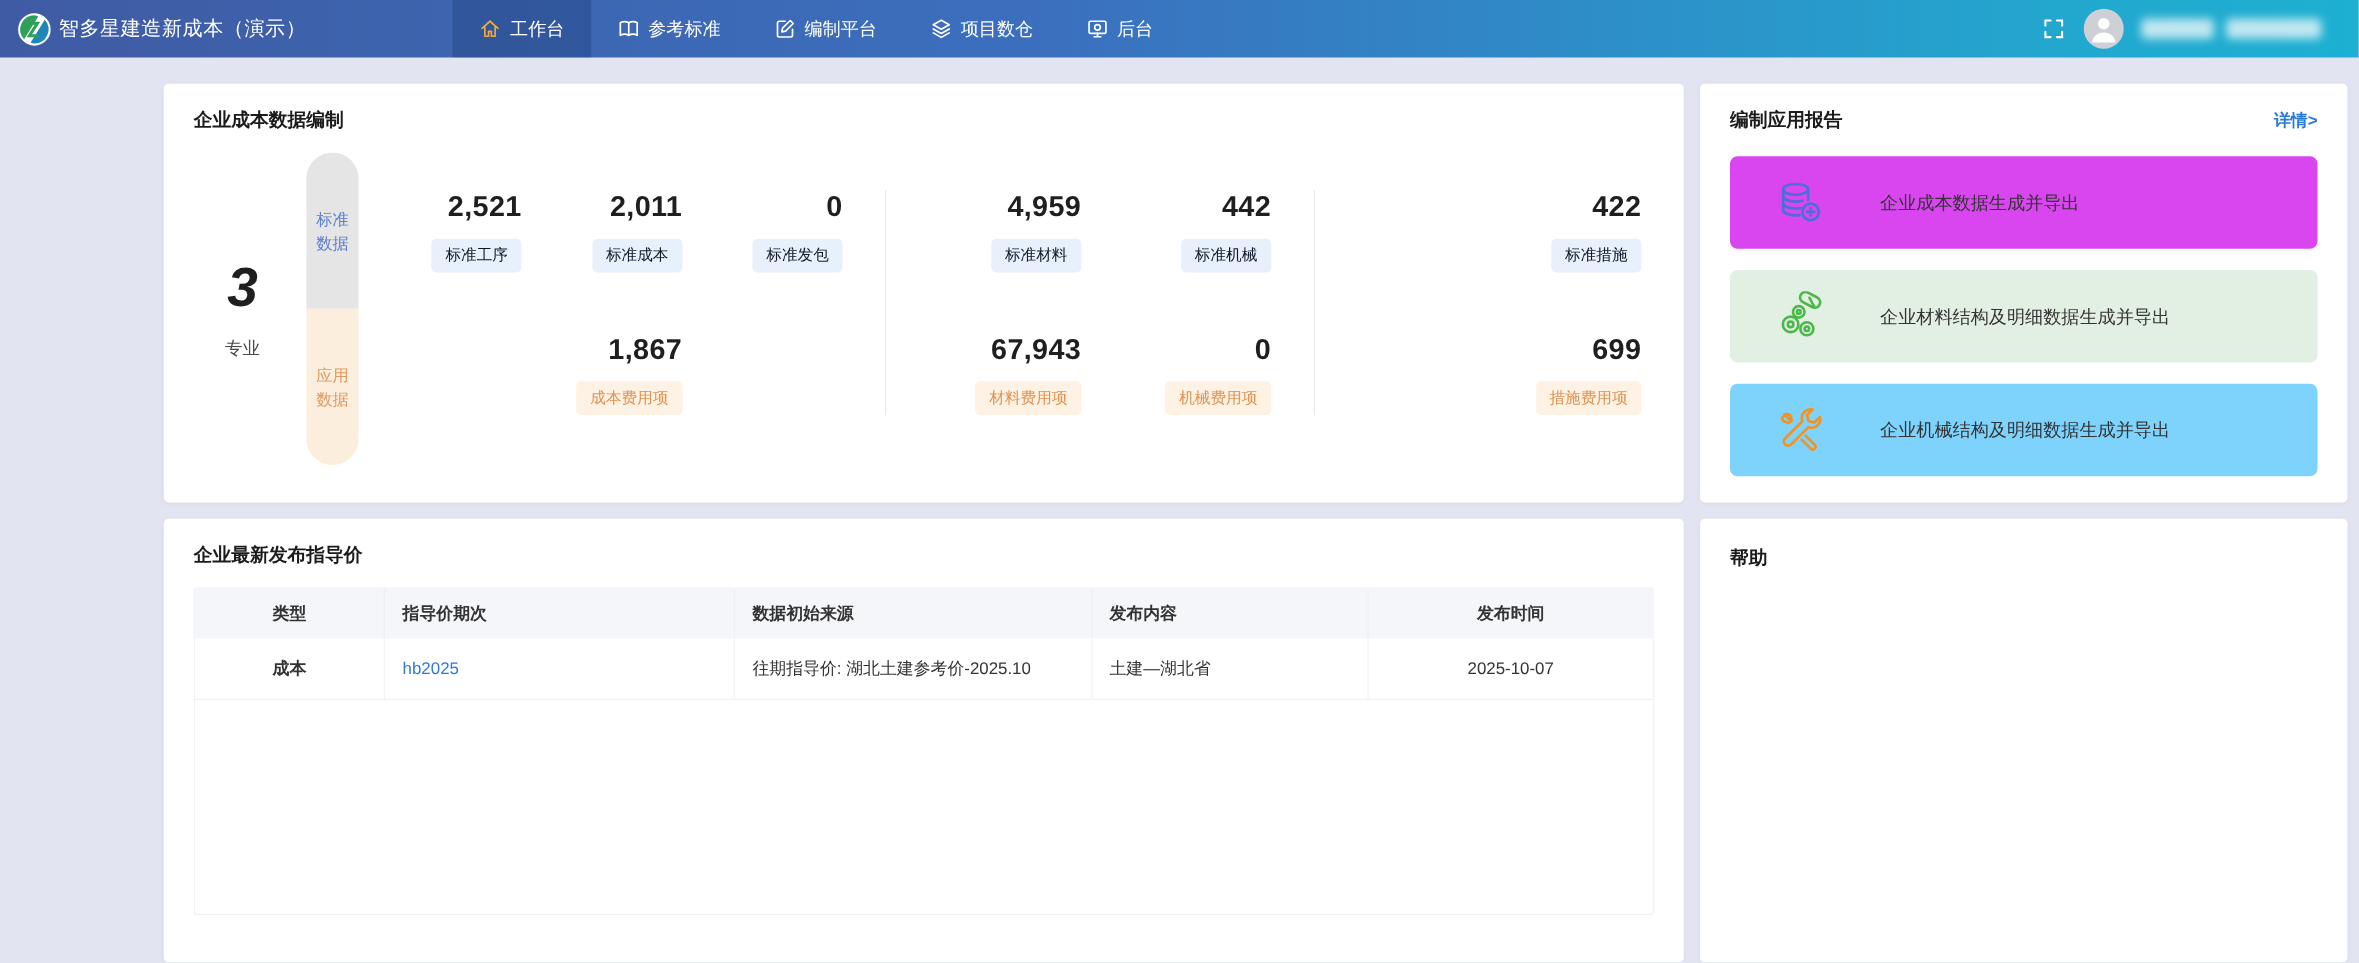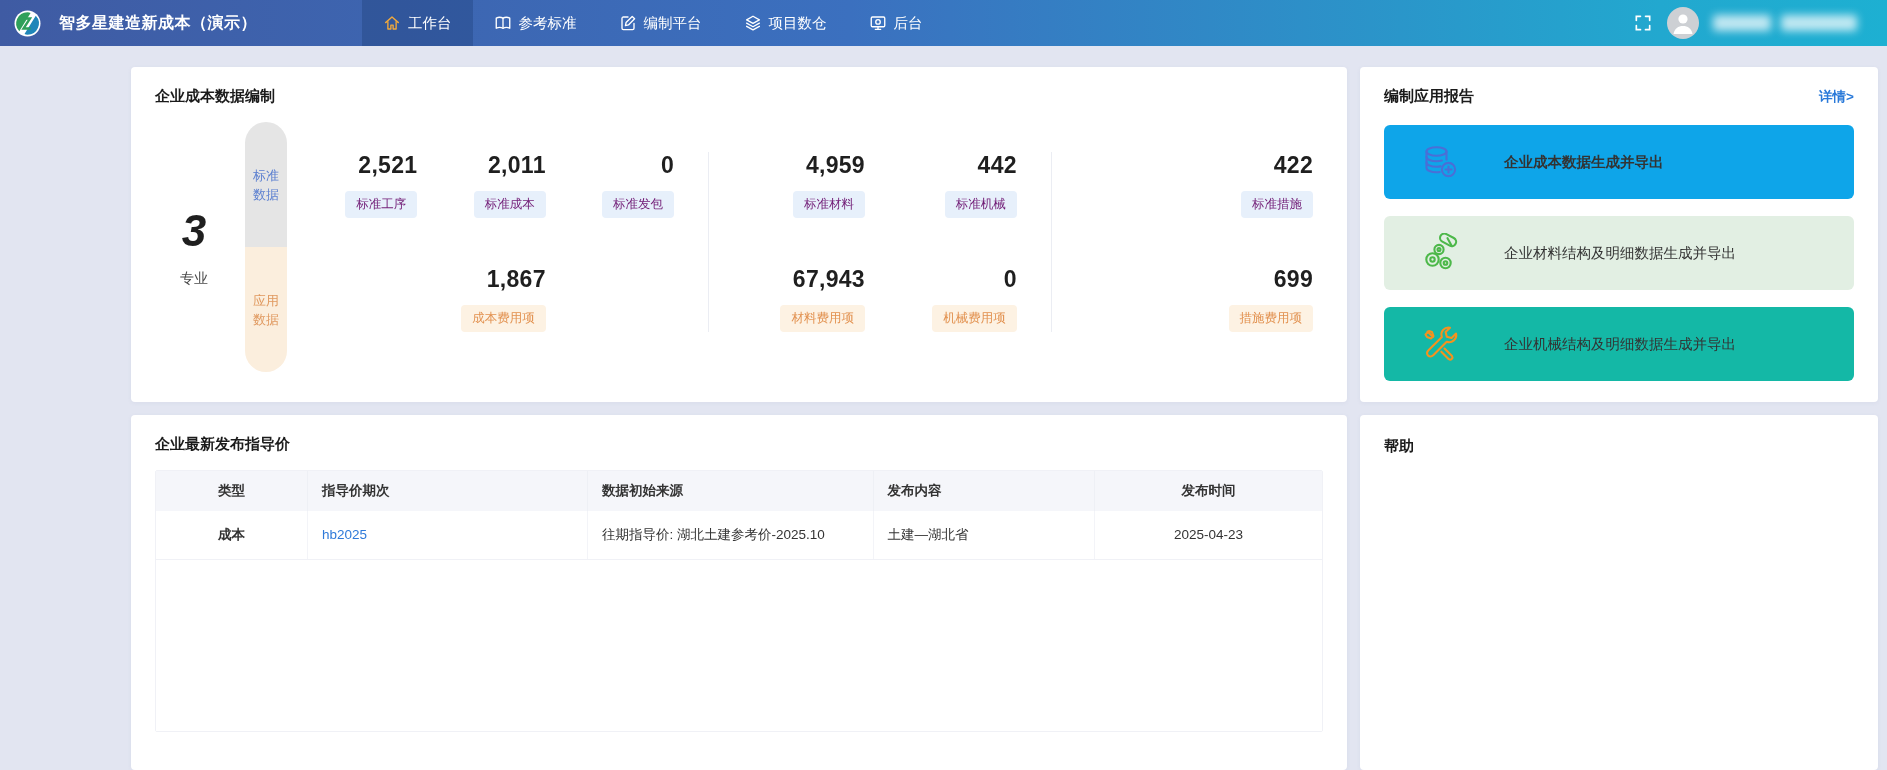--- a/index.html
+++ b/index.html
@@ -9,21 +9,21 @@
     background:#e2e5f1; color:#1f1f1f; font-size:14px;
   }
   
   .navbar {
     height:46px; display:flex; align-items:center;
     background:linear-gradient(90deg,#3f5ba3 0%,#3b70bf 45%,#22a8cf 88%,#1db0d2 100%);
     color:#fff;
   }
   .brand { display:flex; align-items:center; padding-left:14px; min-width:300px; }
   .logo { width:27px; height:27px; display:inline-flex; }
-  .app-title { font-size:16px; font-weight:bold; margin-left:18px; letter-spacing:.5px; white-space:nowrap; }
+  .app-title { font-size:16px; font-weight:normal; margin-left:6px; letter-spacing:.5px; white-space:nowrap; }
   .nav-menu { display:flex; height:100%; margin-left:62px; }
   .nav-item {
     display:flex; align-items:center; gap:7px; padding:0 21px; height:100%;
     font-size:14.5px; color:#fff; cursor:pointer; text-decoration:none; white-space:nowrap;
   }
   .nav-item.active { background:rgba(10,36,84,.22); }
   .nav-icon { width:18px; height:18px; display:inline-flex; }
   .nav-icon svg { width:18px; height:18px; stroke:#fff; fill:none; stroke-width:1.8; stroke-linecap:round; stroke-linejoin:round; }
   .nav-item.active .nav-icon svg { stroke:#f2a93c; }
   .nav-right { margin-left:auto; display:flex; align-items:center; padding-right:30px; gap:14px; }
@@ -61,34 +61,34 @@
   .stat-group + .stat-group { border-left:1px solid #ebedf3; }
   .group1 { grid-template-columns:repeat(3,1fr); flex:0 0 39%; padding-left:4px; }
   .group2 { grid-template-columns:repeat(2,1fr); flex:0 0 34%; }
   .group3 { grid-template-columns:1fr; flex:1; padding-right:10px; }
   .stat { display:flex; flex-direction:column; align-items:flex-end; min-width:74px; }
   .stat .num { font-size:23px; font-weight:bold; color:#1f1f1f; letter-spacing:.3px; }
   .chip {
     margin-top:12px; padding:5px 11px; border-radius:4px; font-size:12.5px;
     white-space:nowrap; cursor:pointer;
   }
-  .chip-blue { background:#e7f0fb; color:#701a75;margin-left:48px; }
+  .chip-blue { background:#e7f0fb; color:#0f172a;margin-left:48px; }
   .chip-orange { background:#fdf2e3; color:#e2914f; }
   .r2 { grid-row:2; } .c1 { grid-column:1;text-align:right; } .c2 { grid-column:2; } .c3 { grid-column:3; }
   
   .report-head { display:flex; align-items:center; justify-content:space-between; }
   .detail-link { font-size:13.5px; color:#2979d9; text-decoration:none; cursor:pointer; font-weight:bold; }
   .report-cards { margin-top:19px; }
   .report-card {
     height:74px; border-radius:6px; display:flex; align-items:center;
     padding-left:36px; gap:44px; margin-bottom:17px; cursor:pointer;
   }
-  .card-blue { background:#0ea5e9; color:#4a6fd6;font-weight:bold; }
+  .card-blue { background:#d946ef; color:#4a6fd6; }
   .card-green { background:#e2efe3; color:#4db84a; }
-  .card-orange { background:#14b8a6; color:#f5921e; }
+  .card-orange { background:#7dd3fc; color:#f5921e; }
   .card-icon { width:40px; height:40px; display:inline-flex; }
   .card-icon svg { width:40px; height:40px; fill:none; stroke:currentColor; stroke-width:2.1; stroke-linecap:round; stroke-linejoin:round; }
   .card-label { font-size:14.5px; color:#333; }
   
   .table-frame { margin-top:16px; border:1px solid #f0f1f6; border-radius:2px; height:262px; display:flex; flex-direction:column; }
   table { width:100%; border-collapse:collapse; table-layout:fixed; }
   th {
     background:#f5f6fa; height:40px; font-size:13.5px; font-weight:bold; color:#333;
     text-align:left; padding:0 14px; border-right:1px solid #eef0f5;
   }
@@ -316,21 +316,21 @@
               <th class="col-content">发布内容</th>
               <th class="col-date">发布时间</th>
             </tr>
           </thead>
           <tbody>
             <tr>
               <td class="col-type type-cell">成本</td>
               <td class="col-period"><a class="period-link">hb2025</a></td>
               <td class="col-source">往期指导价: 湖北土建参考价-2025.10</td>
               <td class="col-content">土建—湖北省</td>
-              <td class="col-date">2025-04-23</td>
+              <td class="col-date">2025-10-07</td>
             </tr>
           </tbody>
         </table>
         <div class="table-empty"></div>
       </div>
     </section>
 
     <section class="panel help-panel">
       <h2 class="panel-title">帮助</h2>
     </section>

